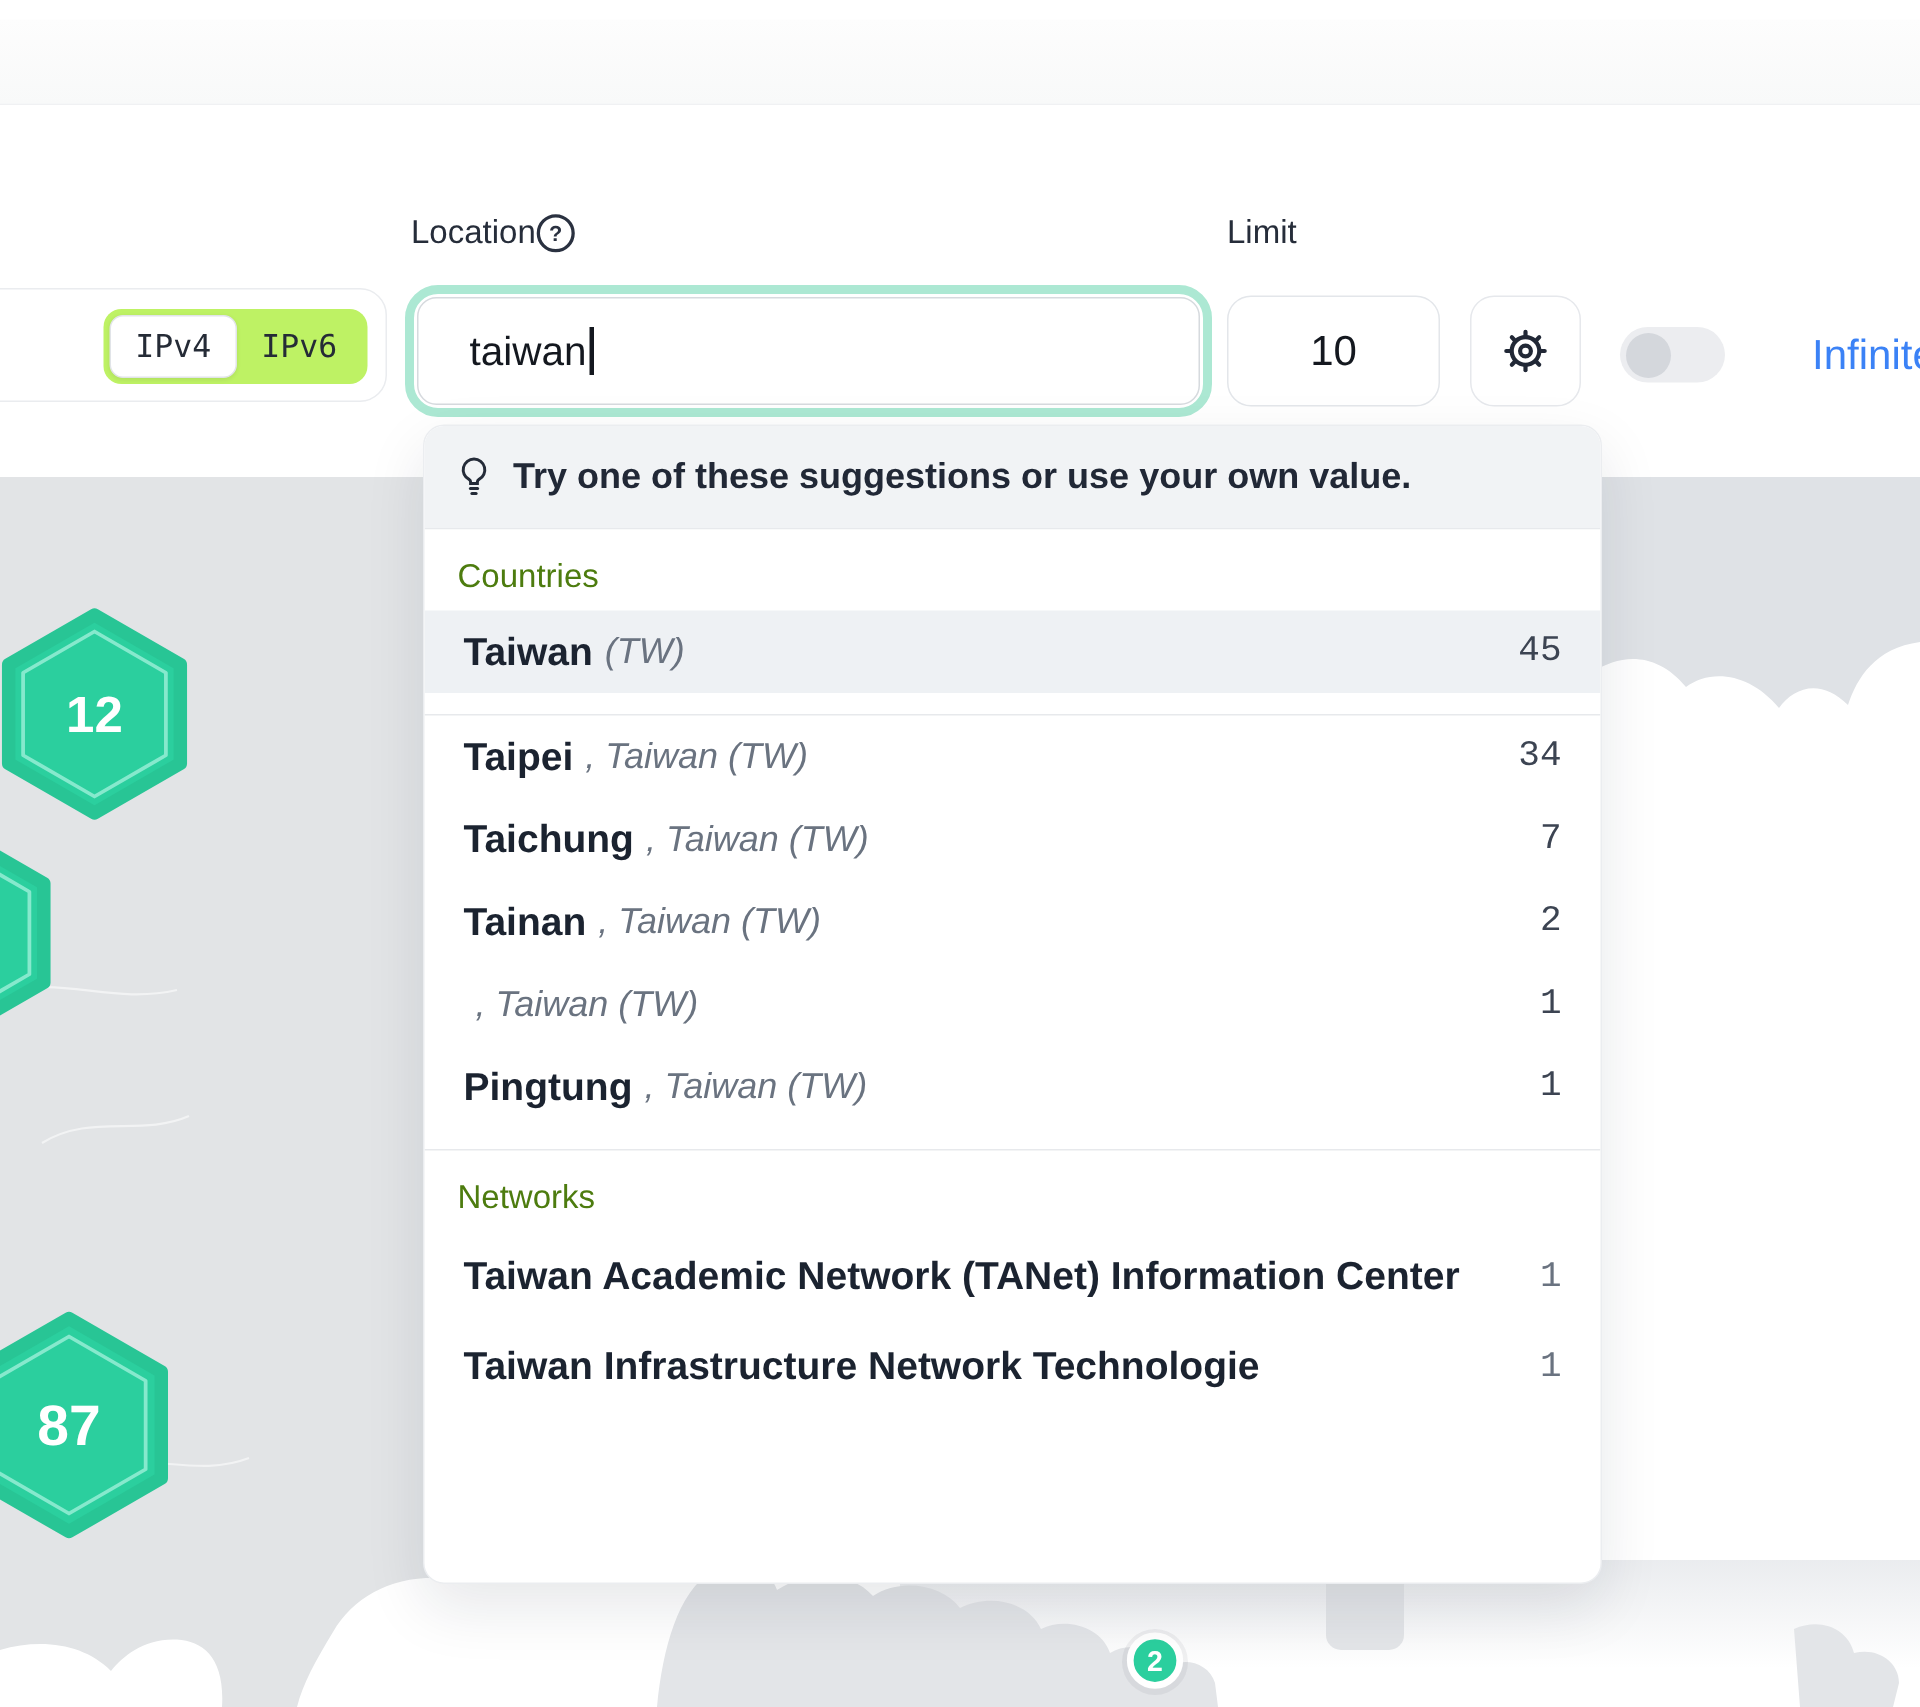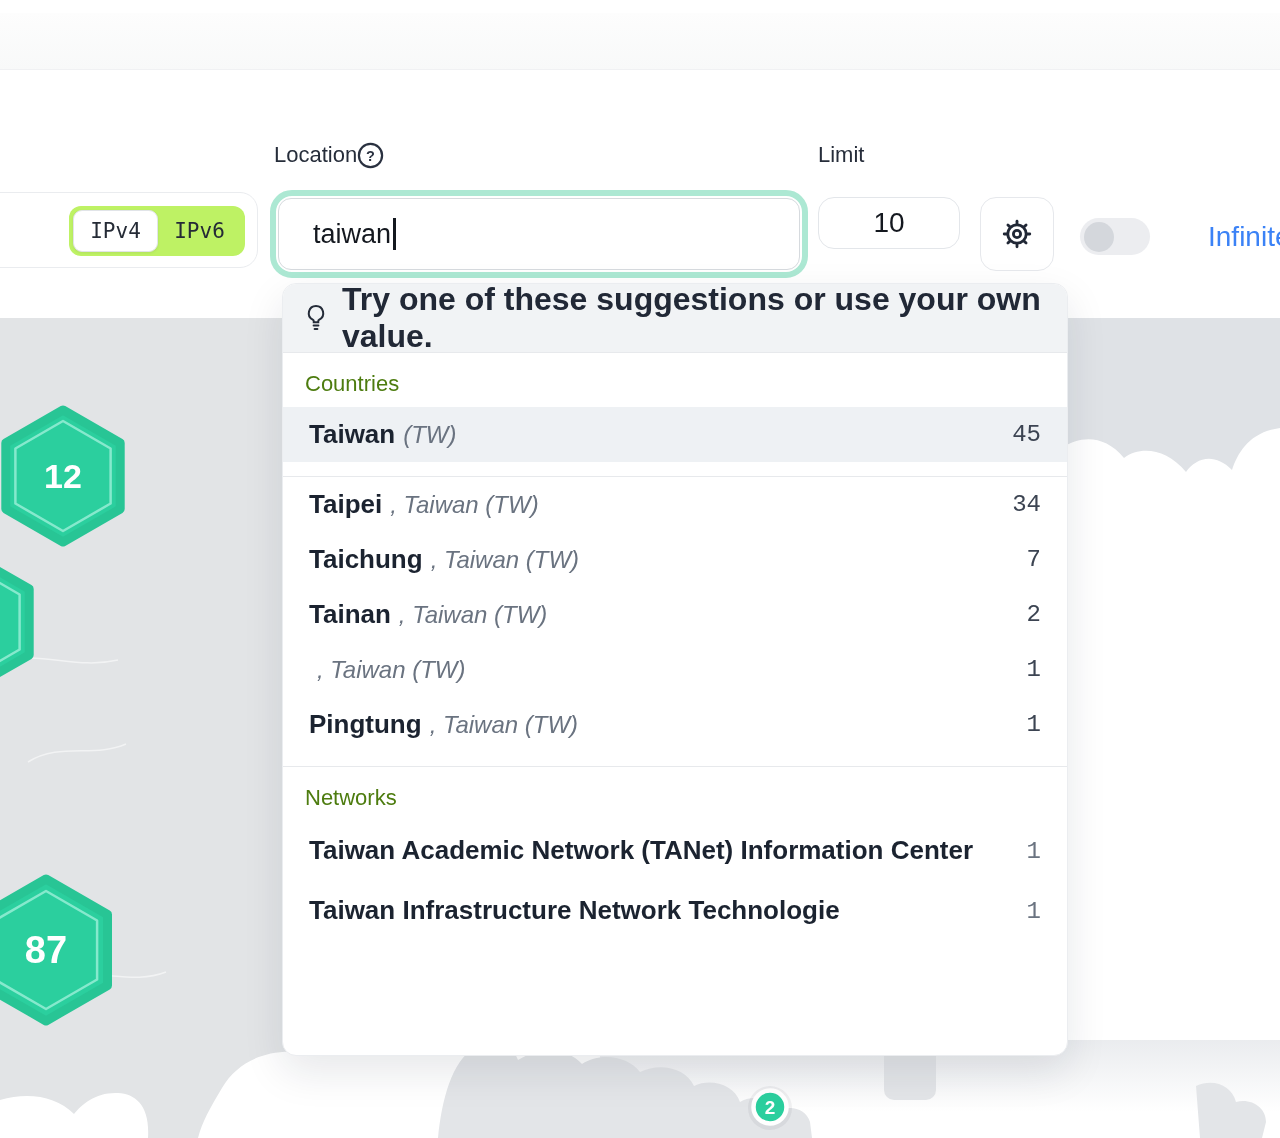--- a/index.html
+++ b/index.html
@@ -31,39 +31,39 @@
   .loc-label { left:274px; } .limit-label { left:818px; }
 
   .loc-field { position:absolute; left:270px; top:190px; width:538px; height:88px;
     border:6px solid #ace8d3; border-radius:22px; background:#fff; }
   .loc-inner { position:absolute; inset:2px; border:1px solid #d6dade; border-radius:13px;
     display:flex; align-items:center; padding-left:34px; font-size:27px; color:#14181f; background:#fff; }
   .caret { display:inline-block; width:3px; height:32px; background:#14181f; margin-left:2px;
     animation:blink 1.1s steps(2,start) infinite; }
   @keyframes blink { to { visibility:hidden; } }
 
-  .limit-field { position:absolute; left:818px; top:197px; width:142px; height:52px;
+  .limit-field { position:absolute; left:818px; top:197px; width:142px; height:74px;
     border:1.5px solid #e3e6ea; border-radius:16px; background:#fff;
     display:flex; align-items:center; justify-content:center; font-size:28px; color:#14181f; }
   .gear-btn { position:absolute; left:980px; top:197px; width:74px; height:74px;
     border:1.5px solid #e6e8ec; border-radius:16px; background:#fff;
     display:flex; align-items:center; justify-content:center; }
   .toggle { position:absolute; left:1080px; top:218px; width:70px; height:37px;
     background:#ecedf0; border-radius:19px; }
   .knob { position:absolute; left:4px; top:3.5px; width:30px; height:30px;
     border-radius:50%; background:#d4d7dc; }
   .infinite { position:absolute; left:1176px; top:218px; height:37px; display:flex;
     align-items:center; font-size:28px; font-weight:500; color:#3b82f6;margin-left:32px; }
 
   
   .panel { position:absolute; left:282px; top:283px; width:786px; height:773px;
     background:#fff; border:1px solid #ebedf0; border-radius:14px; z-index:3;
     box-shadow:0 16px 40px rgba(20,28,45,.10); overflow:hidden; }
   .hint { height:69px; display:flex; align-items:center; gap:15px; padding:0 22px;
-    background:#f1f3f5; border-bottom:1px solid #e7e9ec; font-size:32px; font-weight:600;
+    background:#f1f3f5; border-bottom:1px solid #e7e9ec; font-size:24px; font-weight:600;
     color:#212836; border-radius:13px 13px 0 0; }
   .section-label { padding:18px 22px 10px; font-size:22px; font-weight:500; color:#4d7c0f; }
   .row { display:flex; align-items:center; min-height:55px; padding:0 26px; cursor:pointer; }
   .row.highlight { background:#eef1f4; }
   .row .name { font-size:26px; font-weight:600; color:#1b2330; }
   .row .detail { font-size:24px; color:#6a7380; margin-left:8px; white-space:nowrap;font-style:italic; }
   .row .count { margin-left:auto; font-size:24px; font-weight:500; color:#3c4452; padding-left:20px;font-family:Liberation Mono, monospace; }
   .row .count.gray { color:#6a7380; }
   .row.net { min-height:60px; padding-top:8px; padding-bottom:8px; }
   .row.net .name { max-width:668px; line-height:1.52; }

